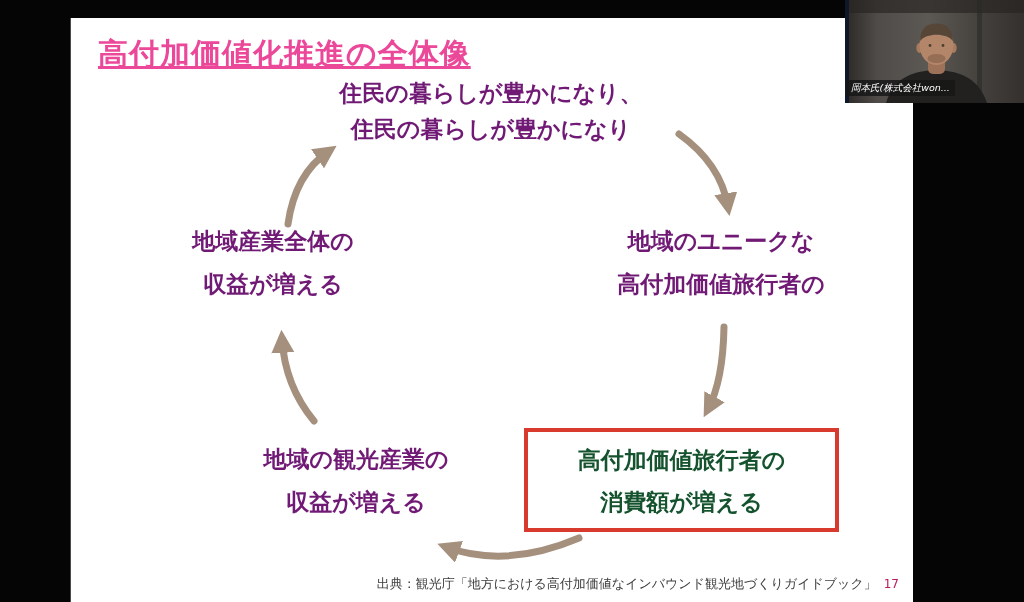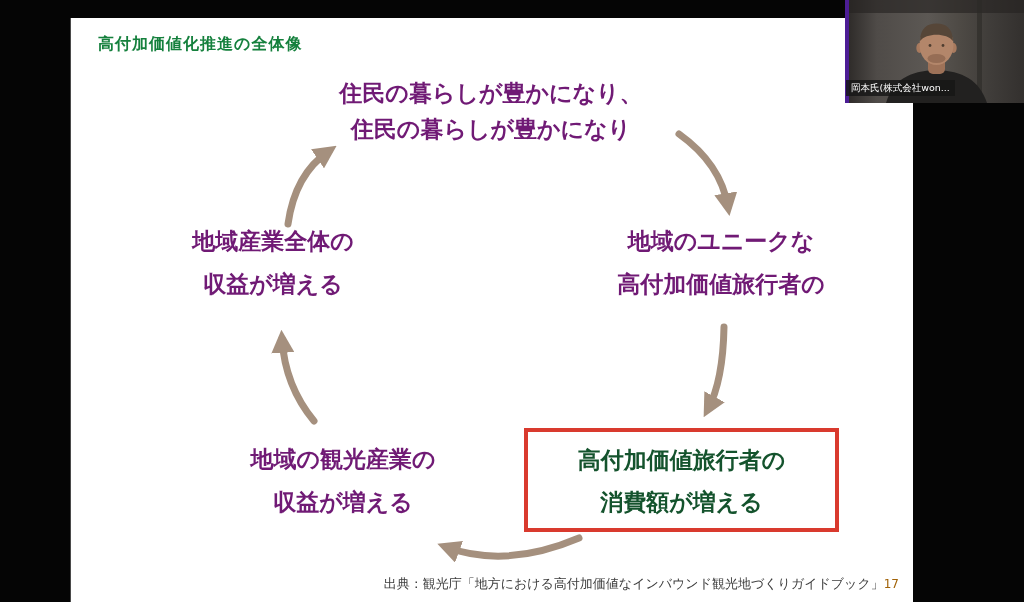--- a/index.html
+++ b/index.html
@@ -2,43 +2,43 @@
 <html><head>
 <meta charset="utf-8">
 <style>
   html,body{margin:0;padding:0;background:#000;width:1024px;height:602px;overflow:hidden;
     font-family:"DejaVu Sans","Liberation Sans",sans-serif;}
   .screen{position:absolute;left:0;top:0;width:1024px;height:602px;background:#050505;}
 
   
   .slide{position:absolute;left:70px;top:18px;width:842px;height:584px;background:#ffffff;
     border-left:1px solid #4a4a4a;}
-  .slide-title{position:absolute;left:27px;top:16px;font-size:16px;font-weight:bold;
-    color:#15803d;letter-spacing:1px;white-space:nowrap;}
+  .slide-title{position:absolute;left:27px;top:16px;font-size:30px;font-weight:bold;
+    color:#ec4899;letter-spacing:1px;white-space:nowrap;text-decoration:underline;}
 
   .node{position:absolute;font-weight:bold;color:#701a75;text-align:center;
     white-space:nowrap;font-size:23px;line-height:43px;}
   .node-top{left:170px;top:57px;width:500px;line-height:36px;}
   .node-right{left:460px;top:202px;width:380px;}
   .node-left{left:12px;top:202px;width:380px;text-align:center;}
-  .node-bottom-left{left:92px;top:420px;width:360px;}
+  .node-bottom-left{left:105px;top:420px;width:360px;}
 
   .highlight-box{position:absolute;left:453px;top:410px;width:315px;height:104px;
     border:4px solid #d93a2e;box-sizing:border-box;}
   .highlight-box .node-inner{position:absolute;left:0;top:7px;width:100%;text-align:center;
     font-weight:bold;color:#14532d;font-size:23px;line-height:42px;white-space:nowrap;}
 
   .arrows{position:absolute;left:0;top:0;width:842px;height:584px;}
 
   .source-line{position:absolute;right:14px;bottom:9px;font-size:13px;color:#3d3d3d;
     white-space:nowrap;}
-  .page-number{color:#a16207;font-size:12px;}
+  .page-number{color:#be185d;font-size:12px;margin-left:7px;}
 
   
-  .webcam{position:absolute;left:845px;top:0;width:179px;height:103px;background:#4c1d95;}
+  .webcam{position:absolute;left:845px;top:0;width:179px;height:103px;background:#0f172a;font-style:italic;}
   .webcam-video{position:absolute;left:4px;top:0;width:175px;height:103px;overflow:hidden;}
   .name-label{position:absolute;left:1px;bottom:7px;background:rgba(22,22,22,0.82);
     color:#fff;font-size:9.5px;line-height:12px;padding:2px 5px;white-space:nowrap;
     max-width:110px;overflow:hidden;}
 </style>
 </head>
 <body>
 
 <div class="screen">
 

